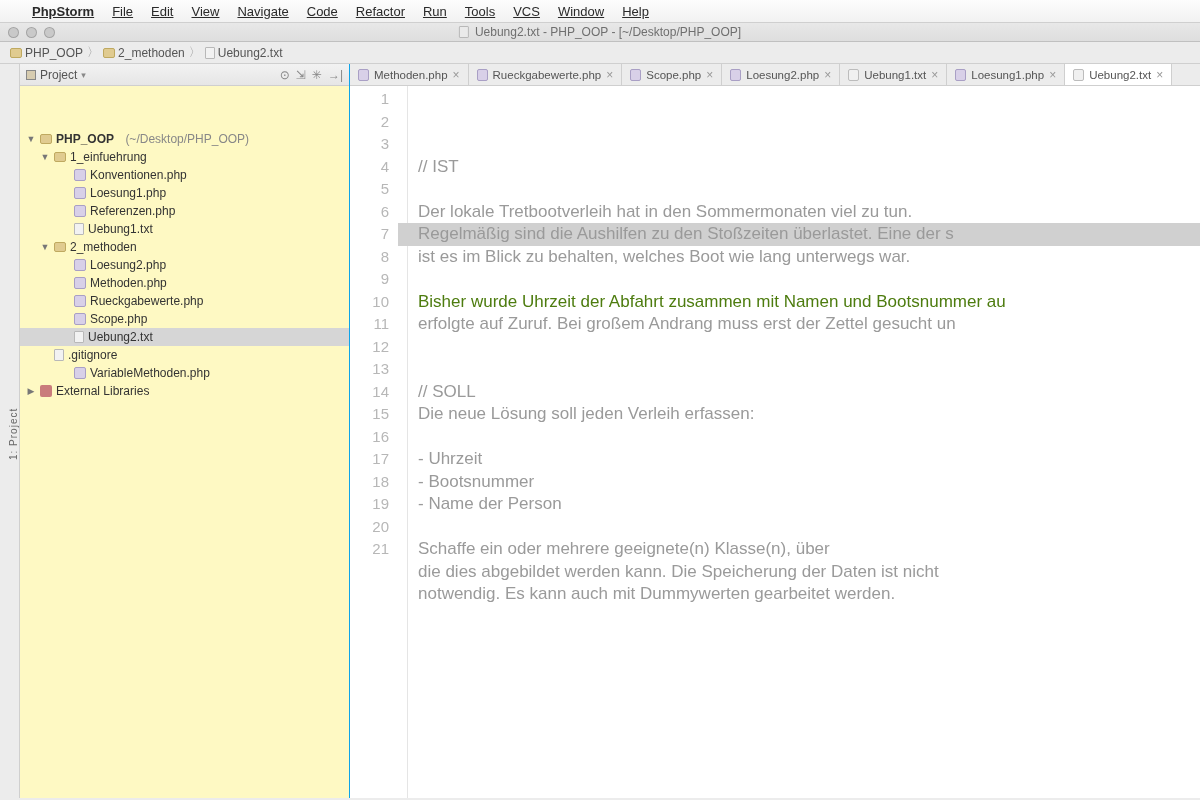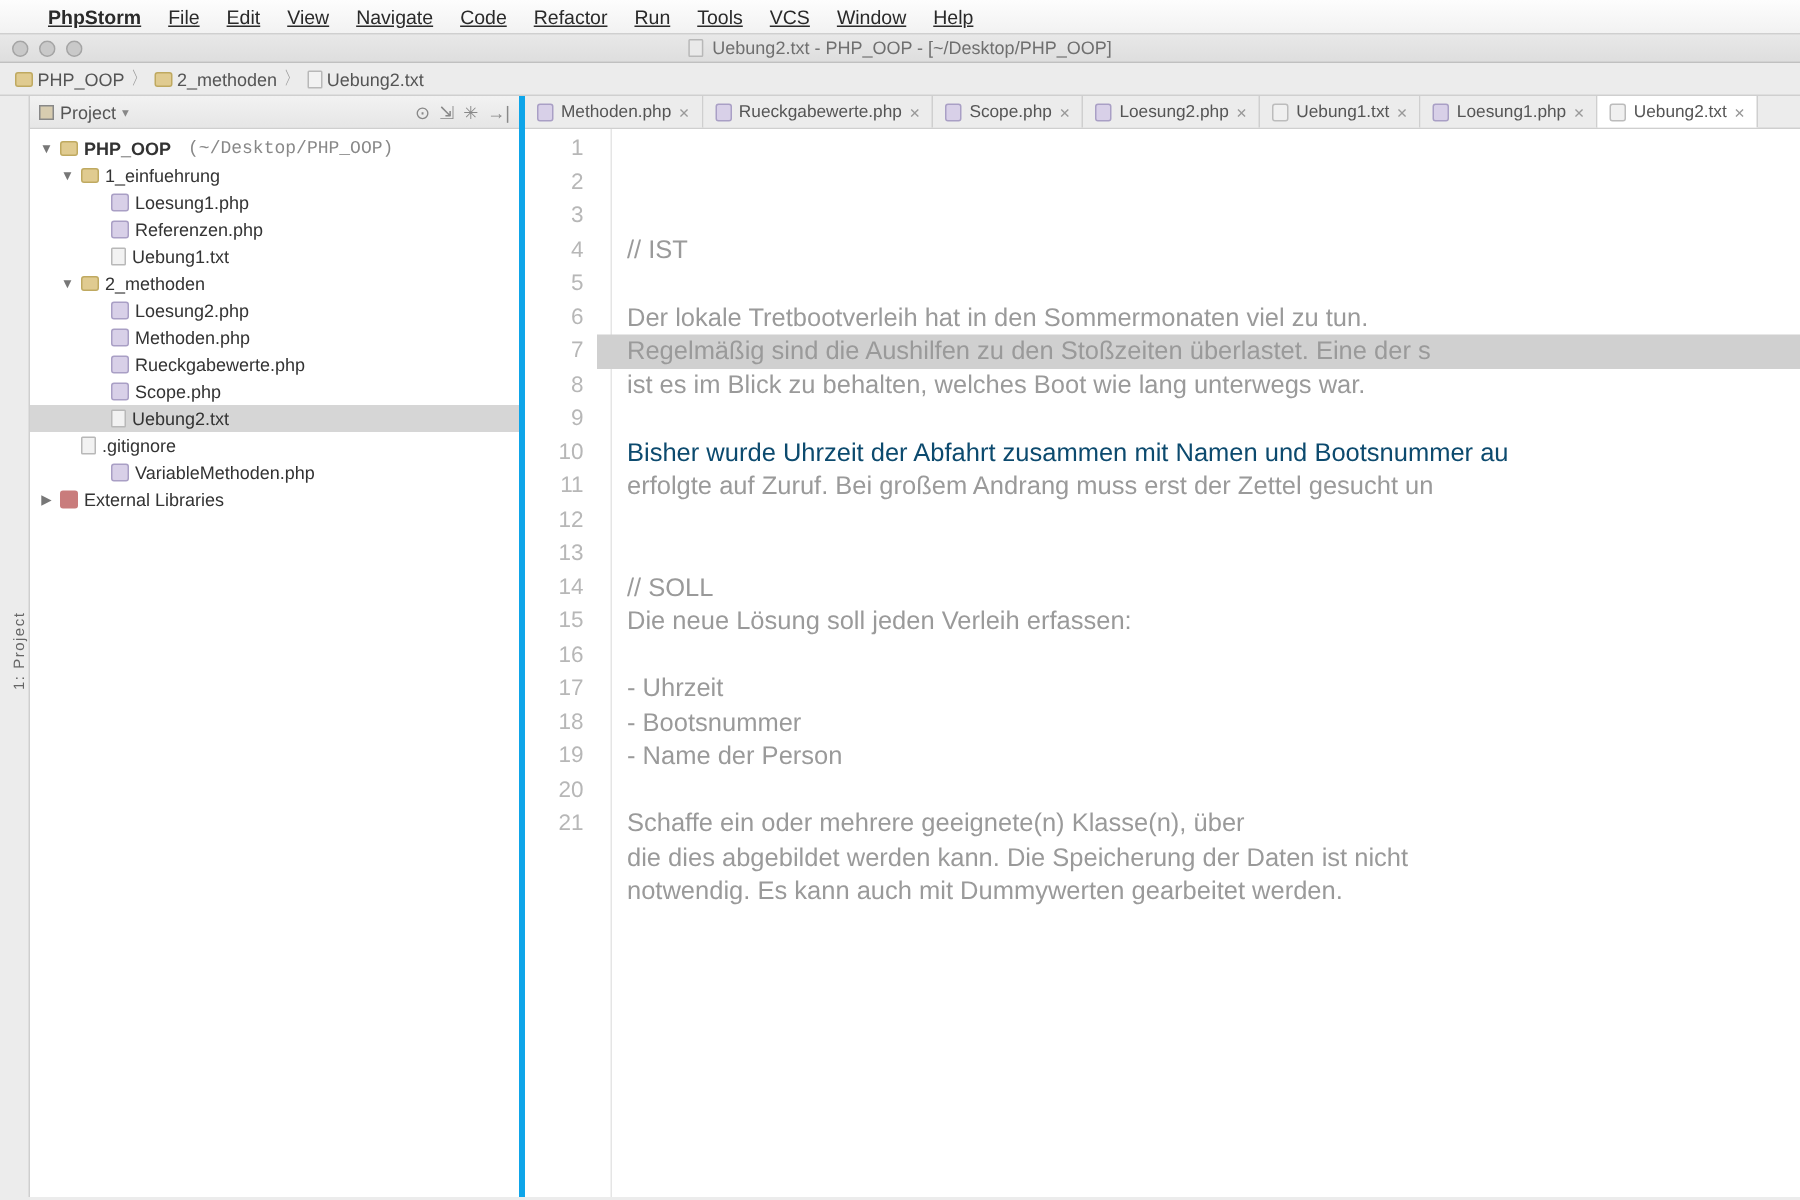--- a/index.html
+++ b/index.html
@@ -20,50 +20,50 @@
 .breadcrumb .sep { color:#999; }
 .crumb { display:flex; align-items:center; gap:3px; }
 .folder-icon { width:12px; height:10px; background:#e0cb90; border:1px solid #bfa960; border-radius:2px; }
 .file-icon { width:10px; height:12px; background:#f2f2f2; border:1px solid #b8b8b8; border-radius:1px; }
 
 .workspace { display:flex; height: calc(800px - 66px); }
 
 .left-rail { width:20px; background:#ececec; border-right:1px solid #cfcfcf; font-size:10px; color:#666; writing-mode:vertical-rl; text-align:center; padding-top:6px; }
 .proj-label { transform:rotate(180deg); letter-spacing:1px; }
 
-.project-pane { width:330px; background:#ffffff; border-right:4px solid #0ea5e9; display:flex; flex-direction:column; }
+.project-pane { width:330px; background:#fef9c3; border-right:1px solid #0ea5e9; display:flex; flex-direction:column;gap:40px; }
 .project-head { height:22px; background:linear-gradient(#f2f2f2,#e6e6e6); border-bottom:1px solid #cfcfcf; display:flex; align-items:center; padding:0 6px; font-size:12px; color:#555; justify-content:space-between; }
 .project-head .left { display:flex; align-items:center; gap:4px; }
 .project-head .icons { display:flex; gap:6px; color:#888; font-size:12px; }
 .proj-box { width:10px; height:10px; border:1px solid #888; background:#d7ccb0; }
 
 .tree { padding:4px 0; font-size:12px; color:#333; }
 .tree-row { display:flex; align-items:center; height:18px; padding-left:6px; gap:4px; }
 .tree-row.selected { background:#d6d6d6; }
 .tw { width:10px; text-align:center; color:#777; font-size:9px; }
 .i1 { padding-left:20px; } .i2 { padding-left:40px; }
-.muted { color:#888;font-family:Liberation Mono, monospace; }
+.muted { color:#888; }
 .php-icon { width:12px; height:12px; background:#d8d0e8; border:1px solid #a99fc5; border-radius:2px; }
 .lib-icon { width:12px; height:12px; background:#c97c7c; border-radius:2px; }
 
 .editor-area { flex:1; display:flex; flex-direction:column; background:#fff; }
 .tabs { height:22px; background:#ececec; border-bottom:1px solid #cfcfcf; display:flex; align-items:stretch; }
 .tab { display:flex; align-items:center; gap:5px; padding:0 8px; border-right:1px solid #cfcfcf; font-size:11.5px; color:#555; background:#ececec; }
 .tab.active { background:#fff; }
 .tab .x { color:#999; font-size:12px; }
 .tab .ficon { width:11px; height:12px; }
 .ficon.php { background:#d8d0e8; border:1px solid #a99fc5; border-radius:2px; }
 .ficon.txt { background:#f0f0f0; border:1px solid #bcbcbc; border-radius:2px; }
 
 .editor { flex:1; display:flex; font-family: Menlo, Consolas, monospace; font-size:17px; background:#fff; overflow:hidden; }
 .gutter { width:58px; background:#fff; border-right:1px solid #e5e5e5; text-align:right; padding:2px 18px 0 0; color:#b7b7b7; line-height:22.5px; font-size:15px; }
 .code { flex:1; padding:2px 0 0 10px; line-height:22.5px; color:#9a9a9a; white-space:pre; position:relative; }
 .code .hl-row { position:absolute; left:-10px; right:-400px; top:calc(2px + 6 * 22.5px); height:22.5px; background:#d0d0d0; z-index:0; }
 .code .line { position:relative; z-index:1; }
-.code .l7 { color:#0c4a6e; }
+.code .l7 { color:#4d7c0f; }
 </style>
 </head>
 <body>
 
 <div class="menubar">
   <span class="apple"></span>
   <span class="appname">PhpStorm</span>
   <span>File</span>
   <span>Edit</span>
   <span>View</span>
@@ -126,20 +126,25 @@
       </div>
     </div>
 
     <div class="tree">
       <div class="tree-row"><span class="tw">▼</span><span class="folder-icon"></span><b>PHP_OOP</b>&nbsp;<span class="muted">(~/Desktop/PHP_OOP)</span></div>
 
       <div class="tree-row i1">
           <span class="tw">▼</span>
           <span class="folder-icon"></span>
           <span>1_einfuehrung</span>
+        </div>
+      <div class="tree-row i2">
+          <span class="tw"></span>
+          <span class="php-icon"></span>
+          <span>Konventionen.php</span>
         </div>
       <div class="tree-row i2">
           <span class="tw"></span>
           <span class="php-icon"></span>
           <span>Loesung1.php</span>
         </div>
       <div class="tree-row i2">
           <span class="tw"></span>
           <span class="php-icon"></span>
           <span>Referenzen.php</span>

